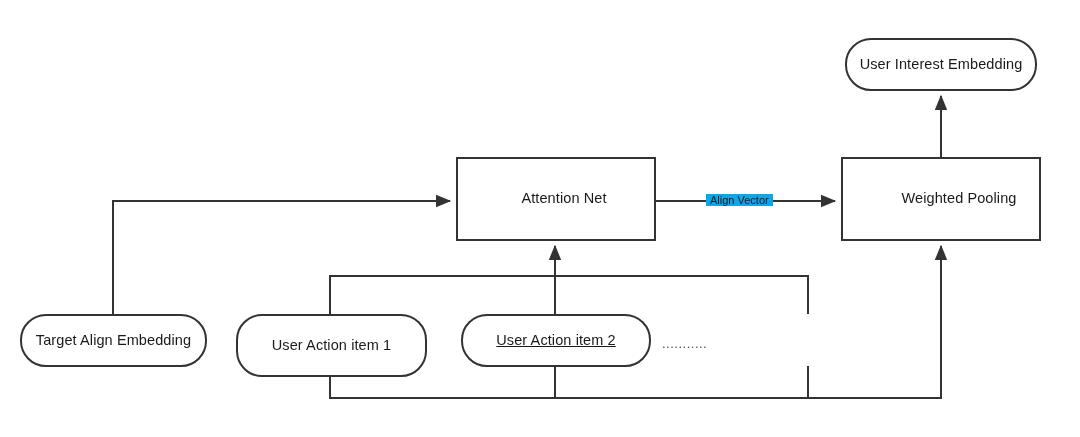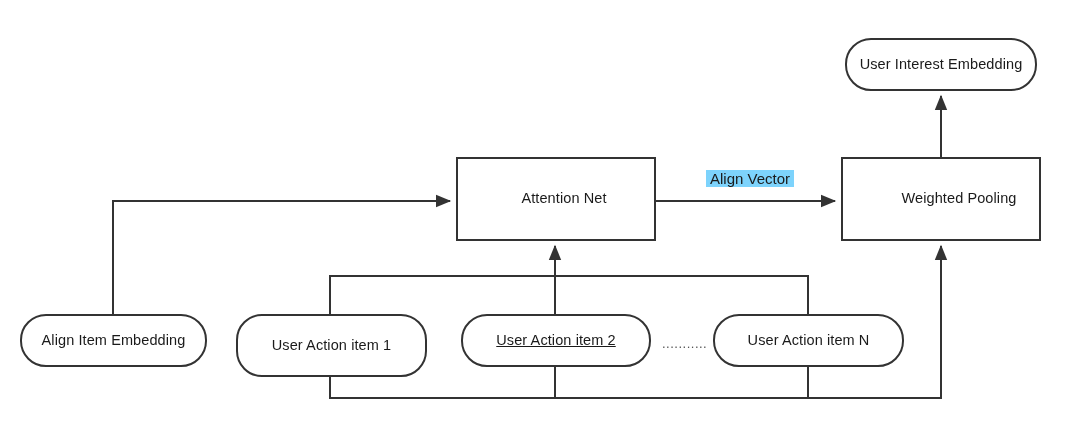--- a/index.html
+++ b/index.html
@@ -44,26 +44,27 @@
     z-index: 2;
   }
   .node.rounded {
     border-radius: 26px;
   }
   .node.rect {
     border-radius: 0;
   }
   .edge-label {
     position: absolute;
-    font-size: 15px;
+    font-size: 11px;
     color: #1a1a1a;
     white-space: nowrap;
-    background: #7dd3fc;
+    background: #0ea5e9;
     padding: 0 4px;
     z-index: 3;
+    margin-top: 24px;
   }
   .ellipsis-label {
     position: absolute;
     font-size: 13px;
     letter-spacing: 0.5px;
     color: #555555;
     white-space: nowrap;
     z-index: 3;
   }
 </style>
@@ -109,32 +110,29 @@
 
   <div class="node rect" style="left:841px; top:157px; width:200px; height:84px;padding-left:36px;">
     <span>Weighted Pooling</span>
   </div>
 
   <div class="edge-label" style="left:706px; top:170px;">
     <span>Align Vector</span>
   </div>
 
   <div class="node rounded" style="left:20px; top:314px; width:187px; height:53px;">
-    <span>Align Item Embedding</span>
+    <span>Target Align Embedding</span>
   </div>
 
   <div class="node rounded" style="left:236px; top:314px; width:191px; height:63px;">
     <span>User Action item 1</span>
   </div>
 
   <div class="node rounded" style="left:461px; top:314px; width:190px; height:53px;text-decoration:underline;">
     <span>User Action item 2</span>
   </div>
 
   <div class="ellipsis-label" style="left:662px; top:336px;">
     <span>...........</span>
   </div>
 
-  <div class="node rounded" style="left:713px; top:314px; width:191px; height:53px;">
-    <span>User Action item N</span>
-  </div>
 
 </div>
 
 </body></html>

